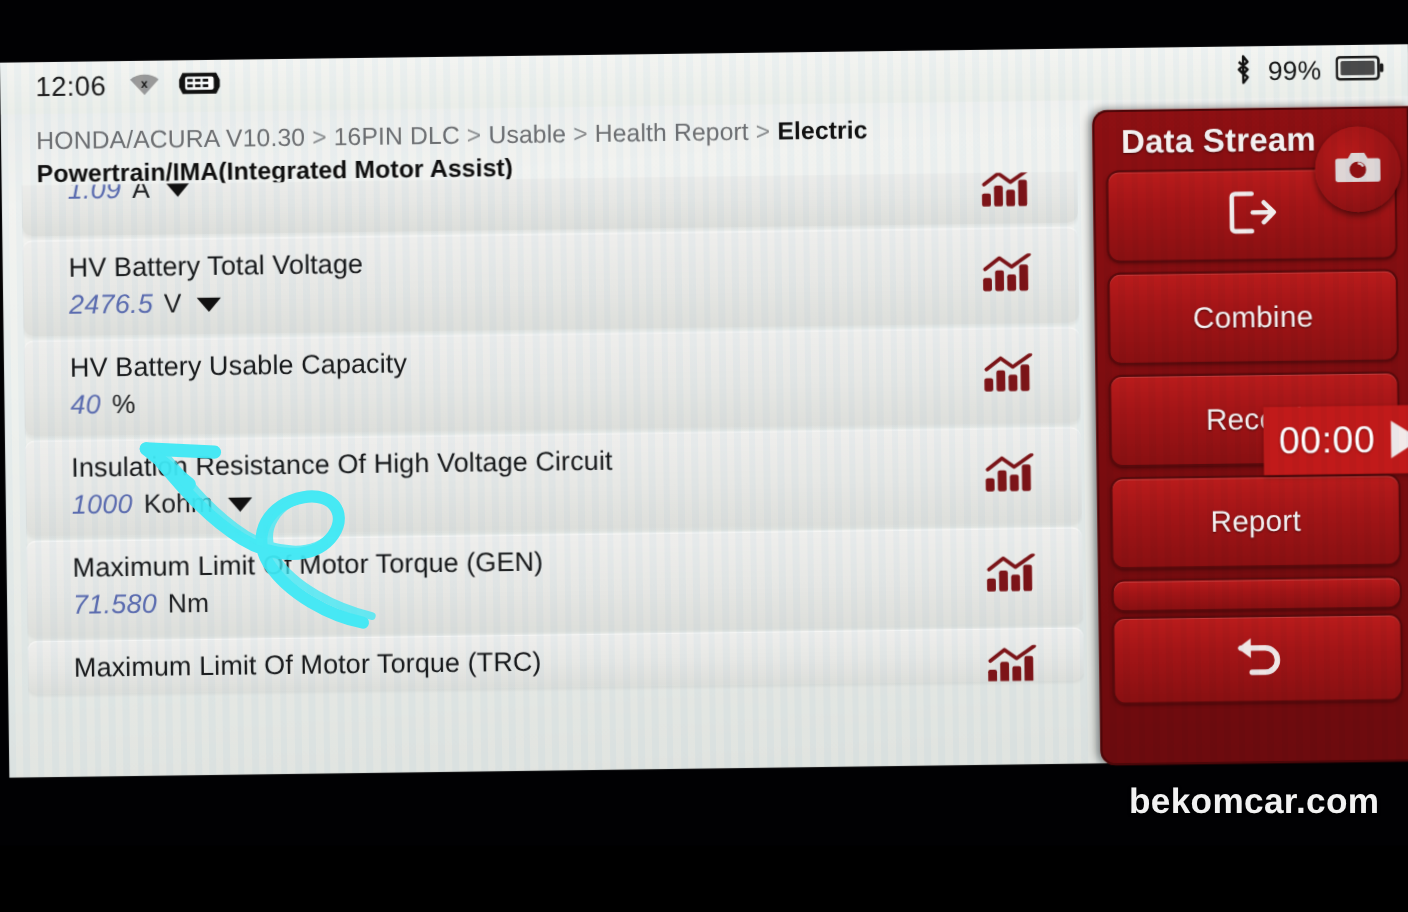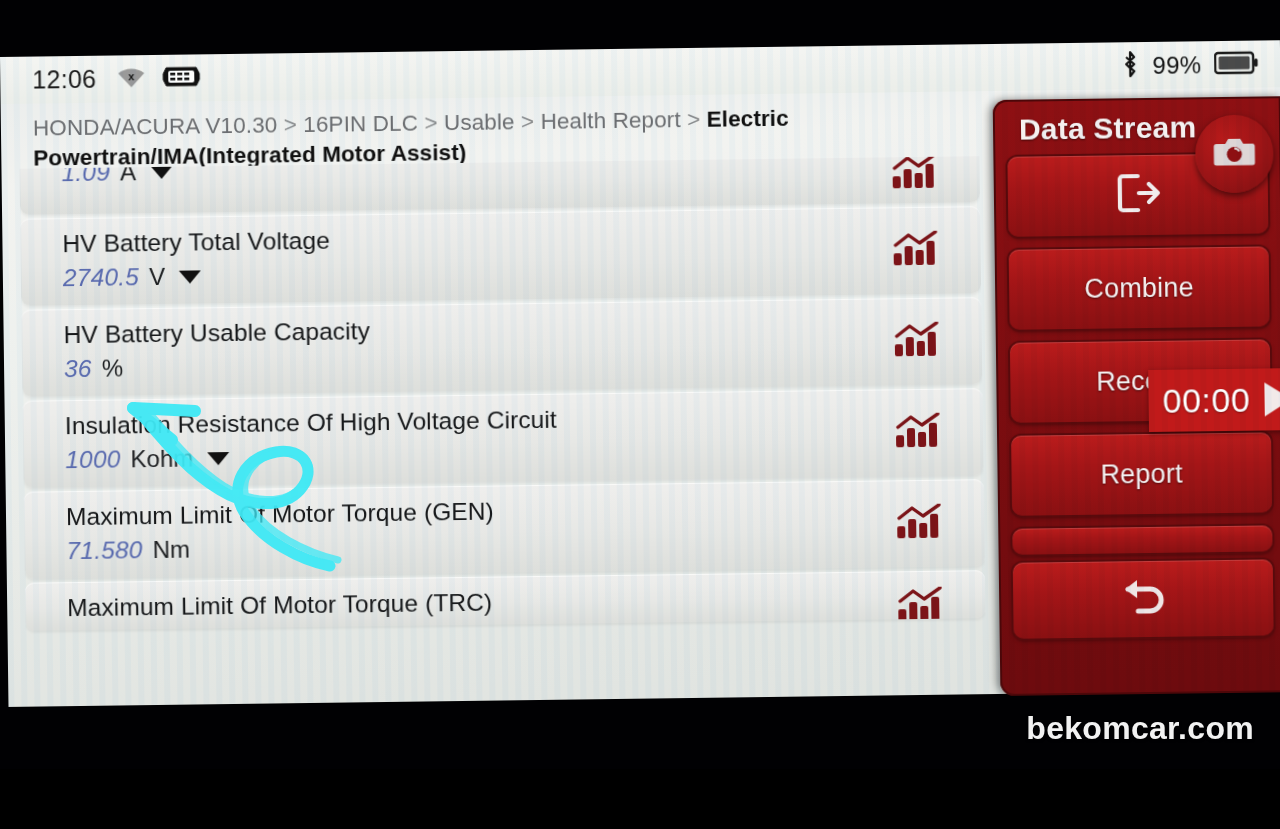--- a/index.html
+++ b/index.html
@@ -165,39 +165,39 @@
             <rect x="23" y="19" width="8" height="15" rx="2" fill="#7d1418"></rect>
             <rect x="34" y="10" width="8" height="24" rx="2" fill="#7d1418"></rect>
             <path d="M3 14 L16 4 L27 12 L43 1" fill="none" stroke="#7d1418" stroke-width="3.4" stroke-linejoin="round" stroke-linecap="round"></path>
           </svg>
         </span>
       </div>
 
       <div class="row">
         <div class="rlabel">HV Battery Total Voltage</div>
         <div class="rvalline">
-          <span class="rval">2740.5</span>
+          <span class="rval">2476.5</span>
           <span class="runit">V</span>
           <span class="caret"></span>
         </div>
         <span class="chart-ico">
           <svg width="46" height="36" viewBox="0 0 46 36">
             <rect x="1" y="22" width="8" height="12" rx="2" fill="#7d1418"></rect>
             <rect x="12" y="15" width="8" height="19" rx="2" fill="#7d1418"></rect>
             <rect x="23" y="19" width="8" height="15" rx="2" fill="#7d1418"></rect>
             <rect x="34" y="10" width="8" height="24" rx="2" fill="#7d1418"></rect>
             <path d="M3 14 L16 4 L27 12 L43 1" fill="none" stroke="#7d1418" stroke-width="3.4" stroke-linejoin="round" stroke-linecap="round"></path>
           </svg>
         </span>
       </div>
 
       <div class="row">
         <div class="rlabel">HV Battery Usable Capacity</div>
         <div class="rvalline">
-          <span class="rval">36</span>
+          <span class="rval">40</span>
           <span class="runit">%</span>
         </div>
         <span class="chart-ico">
           <svg width="46" height="36" viewBox="0 0 46 36">
             <rect x="1" y="22" width="8" height="12" rx="2" fill="#7d1418"></rect>
             <rect x="12" y="15" width="8" height="19" rx="2" fill="#7d1418"></rect>
             <rect x="23" y="19" width="8" height="15" rx="2" fill="#7d1418"></rect>
             <rect x="34" y="10" width="8" height="24" rx="2" fill="#7d1418"></rect>
             <path d="M3 14 L16 4 L27 12 L43 1" fill="none" stroke="#7d1418" stroke-width="3.4" stroke-linejoin="round" stroke-linecap="round"></path>
           </svg>

